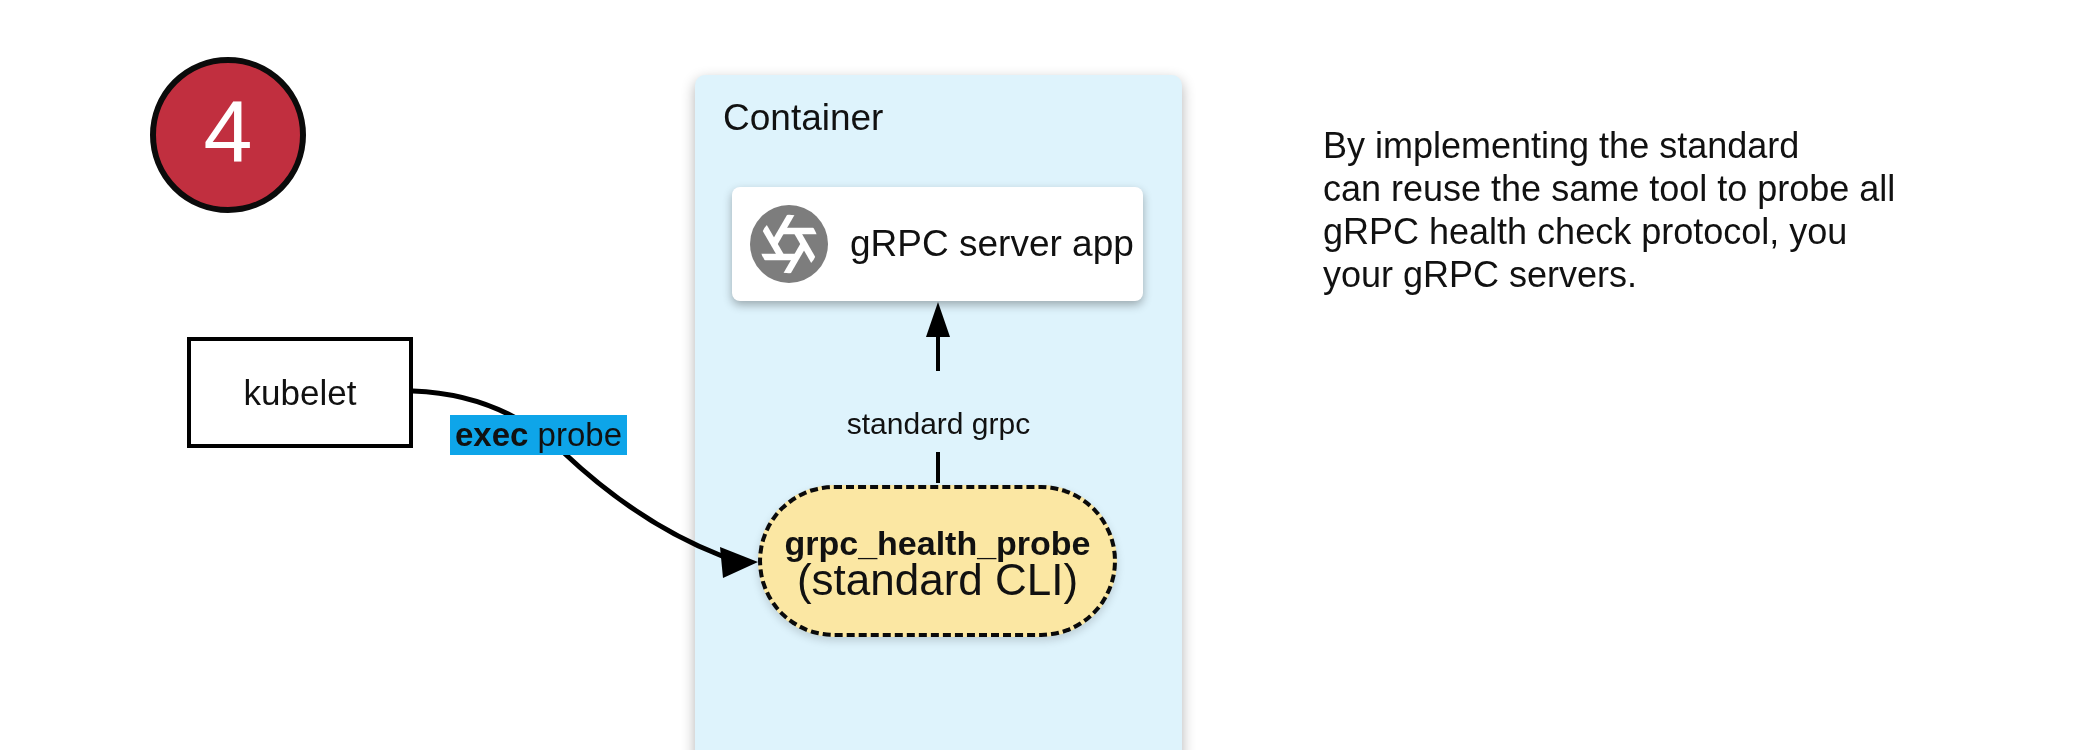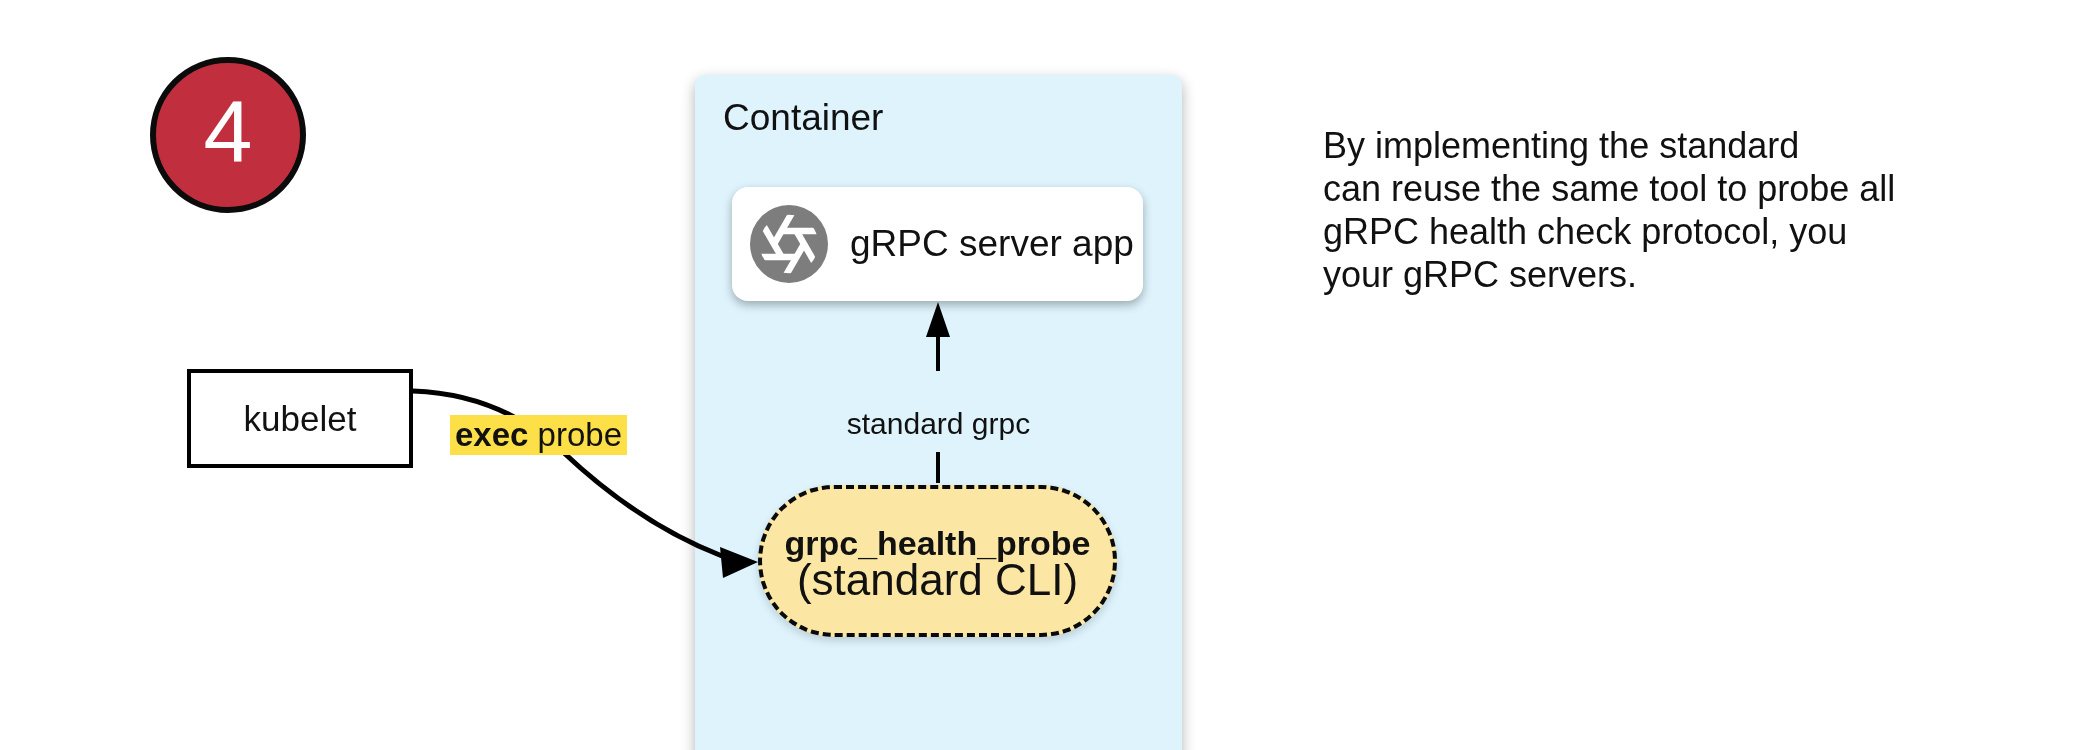--- a/index.html
+++ b/index.html
@@ -23,33 +23,32 @@
     display:flex; align-items:center; justify-content:center;
   }
   .badge-num {
     color:#ffffff; font-size:88px; line-height:1;
     padding-bottom:6px;
   }
 
   
   .kubelet-box {
     position:absolute; left:187px; top:337px;
-    width:226px; height:99px;
+    width:226px; height:111px;
     background:#ffffff; border:4px solid #000000;
     display:flex; align-items:center; justify-content:center;
     font-size:35px;
-    margin-top:32px;
   }
 
   
   .exec-label {
     position:absolute; left:450px; top:415px;
     height:40px; line-height:40px;
     padding:0 5px;
-    background:#fde047;
+    background:#0ea5e9;
     font-size:33px;
   }
   .exec-label .b { font-weight:700; }
 
   
   svg.arrows {
     position:absolute; left:0; top:0;
     width:2100px; height:750px;
     pointer-events:none;
     z-index:3;
@@ -67,21 +66,21 @@
   }
   .container-title {
     position:absolute; left:28px; top:21px;
     font-size:37px; line-height:44px;
   }
 
   
   .server-box {
     position:absolute; left:37px; top:112px;
     width:411px; height:114px;
-    background:#ffffff; border-radius:16px;
+    background:#ffffff; border-radius:8px;
     box-shadow:0 4px 10px rgba(0,0,0,.30);
     display:flex; align-items:center;
     padding-left:18px; gap:22px;
     font-size:37px;
   }
   .aperture { width:78px; height:78px; flex:0 0 auto; }
 
   
   .protocol-label {
     position:absolute; left:0; top:294px; width:100%;

